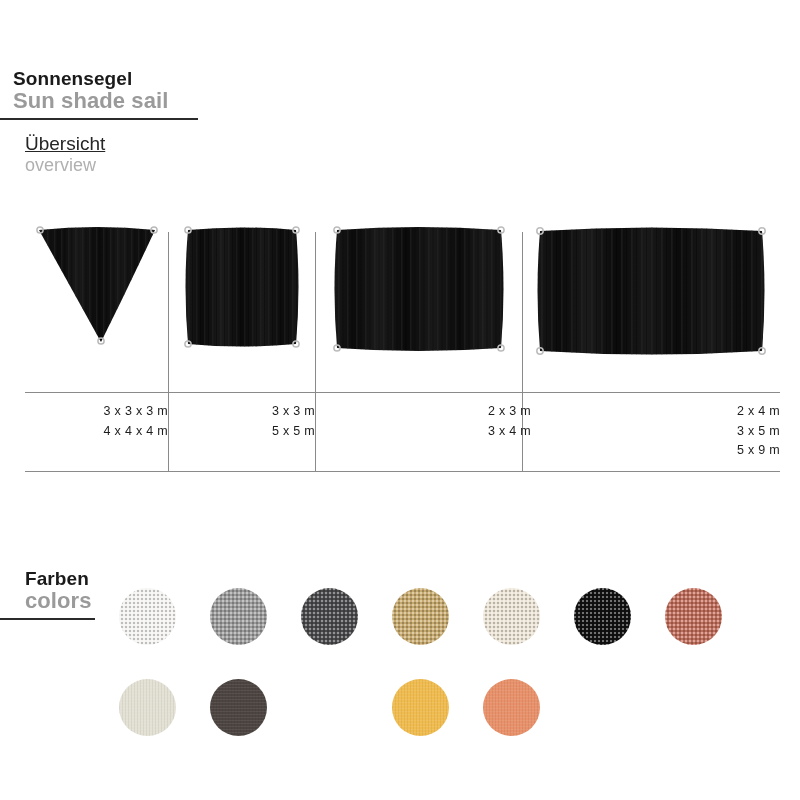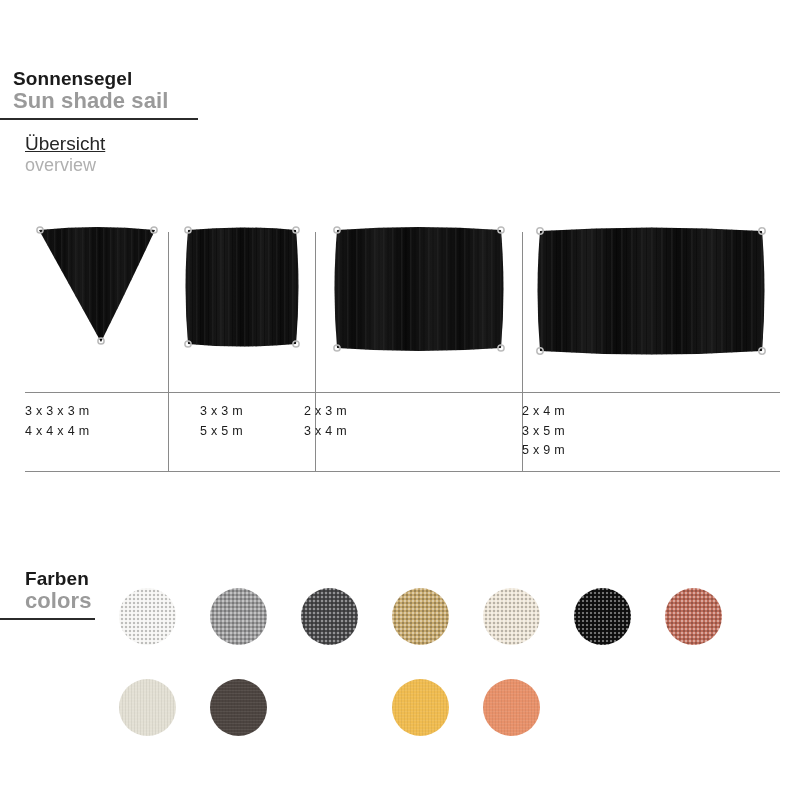--- a/index.html
+++ b/index.html
@@ -48,21 +48,21 @@
   
   .tbl-hline {
     position: absolute; height: 0;
     border-top: 1.4px solid #8a8a8a;
   }
   .tbl-vline {
     position: absolute; width: 0;
     border-left: 1.4px solid #8a8a8a;
   }
   .size-col {
-    position: absolute; text-align: left;
+    position: absolute; text-align: right;
     font-size: 12.5px; color: #1d1d1d; line-height: 19.5px;
     letter-spacing: 0.3px;
   }
   .size-col div { white-space: nowrap; }
 
   
   .swatch-grid { position: absolute; }
   .swatch {
     position: absolute;
     border-radius: 50%;
@@ -205,21 +205,21 @@
   <div class="size-col" style="left:25px; top:402px; width:143px;">
     <div>3 x 3 x 3 m</div>
     <div>4 x 4 x 4 m</div>
   </div>
 
   <div class="size-col" style="left:168px; top:402px; width:147px;padding-left:32px;">
     <div>3 x 3 m</div>
     <div>5 x 5 m</div>
   </div>
 
-  <div class="size-col" style="left:304px; top:402px; width:207px;">
+  <div class="size-col" style="left:324px; top:402px; width:207px;">
     <div>2 x 3 m</div>
     <div>3 x 4 m</div>
   </div>
 
   <div class="size-col" style="left:522px; top:402px; width:258px;">
     <div>2 x 4 m</div>
     <div>3 x 5 m</div>
     <div>5 x 9 m</div>
   </div>
 

